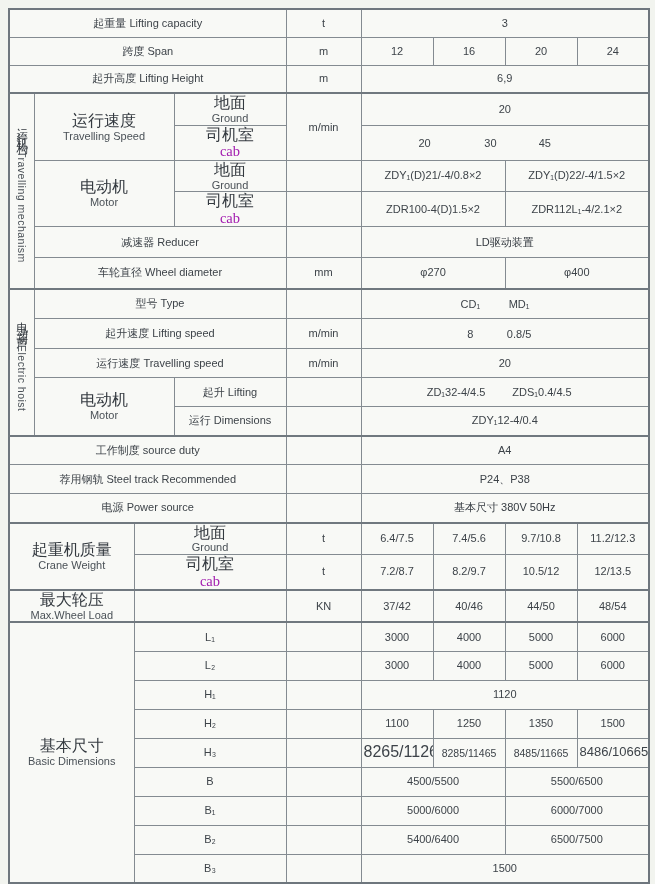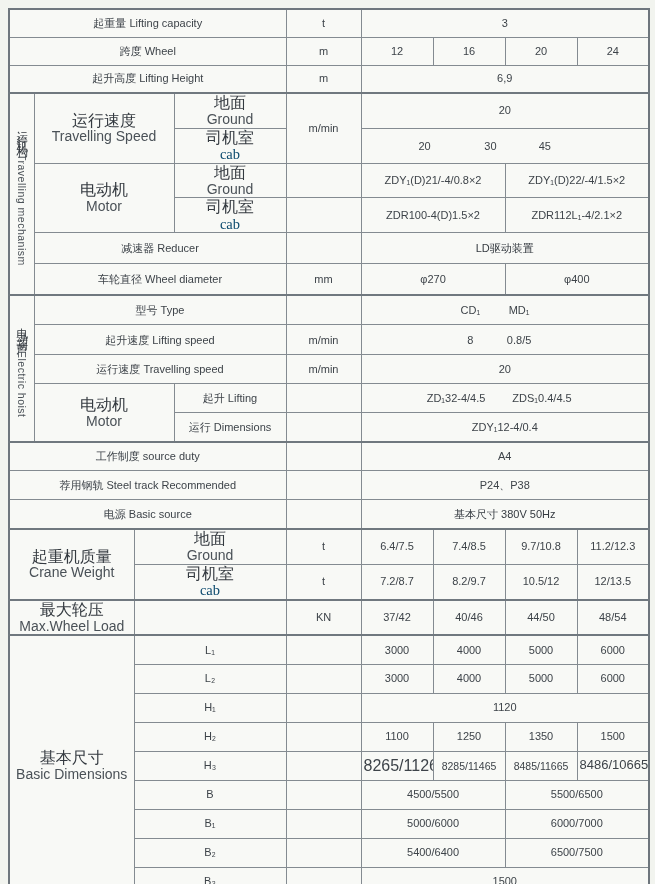--- a/index.html
+++ b/index.html
@@ -28,26 +28,26 @@
     line-height: 1.15;
     color: #3d4349;
     overflow: hidden;
   }
   tr { height: 29px; }
   tr.h28 { height: 28px; }
   tr.h30 { height: 30px; }
   tr.h31 { height: 31px; }
   tr.h32 { height: 32px; }
   .zh { font-size: 16px; color: #343a40; }
-  .en { font-size: 14px; color: #4a5157; }
+  .en { font-size: 11px; color: #4a5157; }
   .two-line div { line-height: 1.12; }
   .cab {
     font-family: "Liberation Serif", serif;
     font-size: 14.5px;
-    color: #0c4a6e;
+    color: #a21caf;
   }
   .vcell { padding: 0; }
   .vcell .vwrap {
     display: flex; flex-direction: column;
     align-items: center; justify-content: center;
     gap: 12px; height: 100%;
   }
   .vtext {
     writing-mode: vertical-lr;
     text-orientation: mixed;
@@ -81,21 +81,21 @@
   </colgroup>
 
   <tbody>
         <tr class="h28">
     <td colspan="4">起重量  Lifting  capacity</td>
     <td>t</td>
     <td colspan="4" class="val">3</td>
   </tr>
 
   <tr class="h28">
-    <td colspan="4">跨度  Wheel</td>
+    <td colspan="4">跨度  Span</td>
     <td>m</td>
     <td class="val">12</td>
     <td class="val">16</td>
     <td class="val">20</td>
     <td class="val">24</td>
   </tr>
 
   <tr class="h28">
     <td colspan="4">起升高度  Lifting  Height</td>
     <td>m</td>
@@ -225,37 +225,37 @@
     <td colspan="4" class="val">A4</td>
   </tr>
 
   <tr>
     <td colspan="4">荐用钢轨  Steel track Recommended</td>
     <td></td>
     <td colspan="4" class="val">P24、P38</td>
   </tr>
 
   <tr>
-    <td colspan="4">电源  Basic source</td>
+    <td colspan="4">电源  Power source</td>
     <td></td>
     <td colspan="4" class="val zh">基本尺寸   380V   50Hz</td>
   </tr>
 
   <tr class="sect-top">
     <td colspan="2" rowspan="2" class="two-line">
       <div class="zh">起重机质量</div>
       <div class="en">Crane Weight</div>
     </td>
     <td colspan="2" class="two-line">
       <div class="zh">地面</div>
       <div class="en">Ground</div>
     </td>
     <td>t</td>
     <td class="val">6.4/7.5</td>
-    <td class="val">7.4/8.5</td>
+    <td class="val">7.4/5.6</td>
     <td class="val">9.7/10.8</td>
     <td class="val">11.2/12.3</td>
   </tr>
 
   <tr>
     <td colspan="2" class="two-line">
       <div class="zh">司机室</div>
       <div class="cab">cab</div>
     </td>
     <td>t</td>

